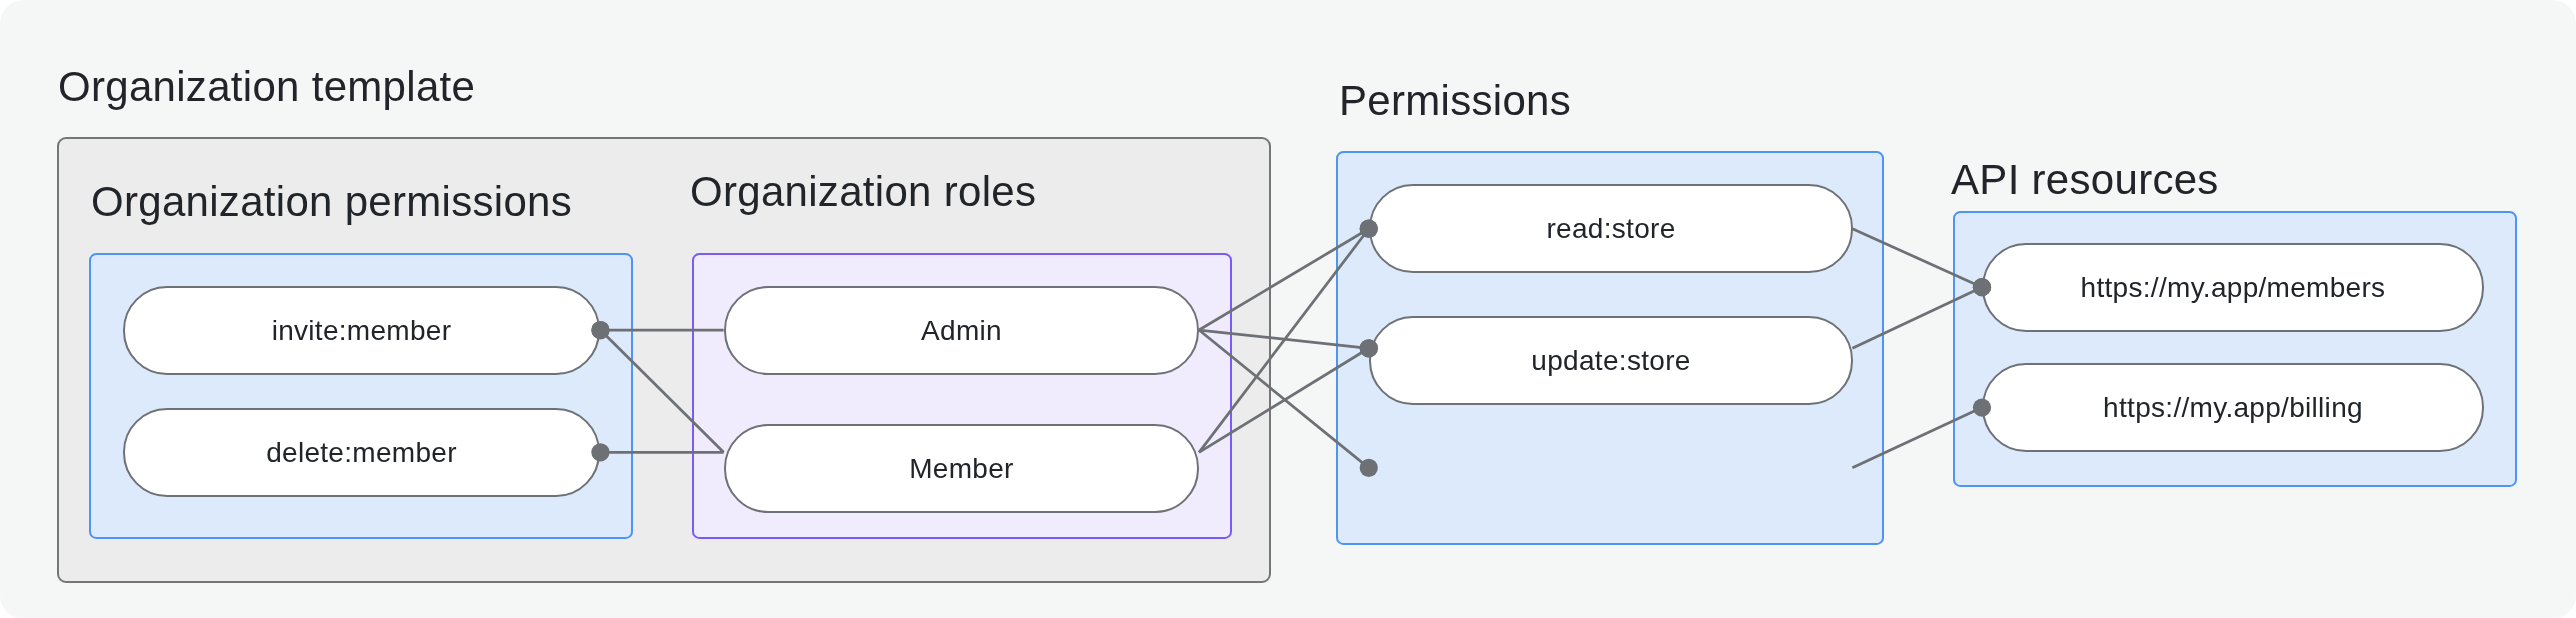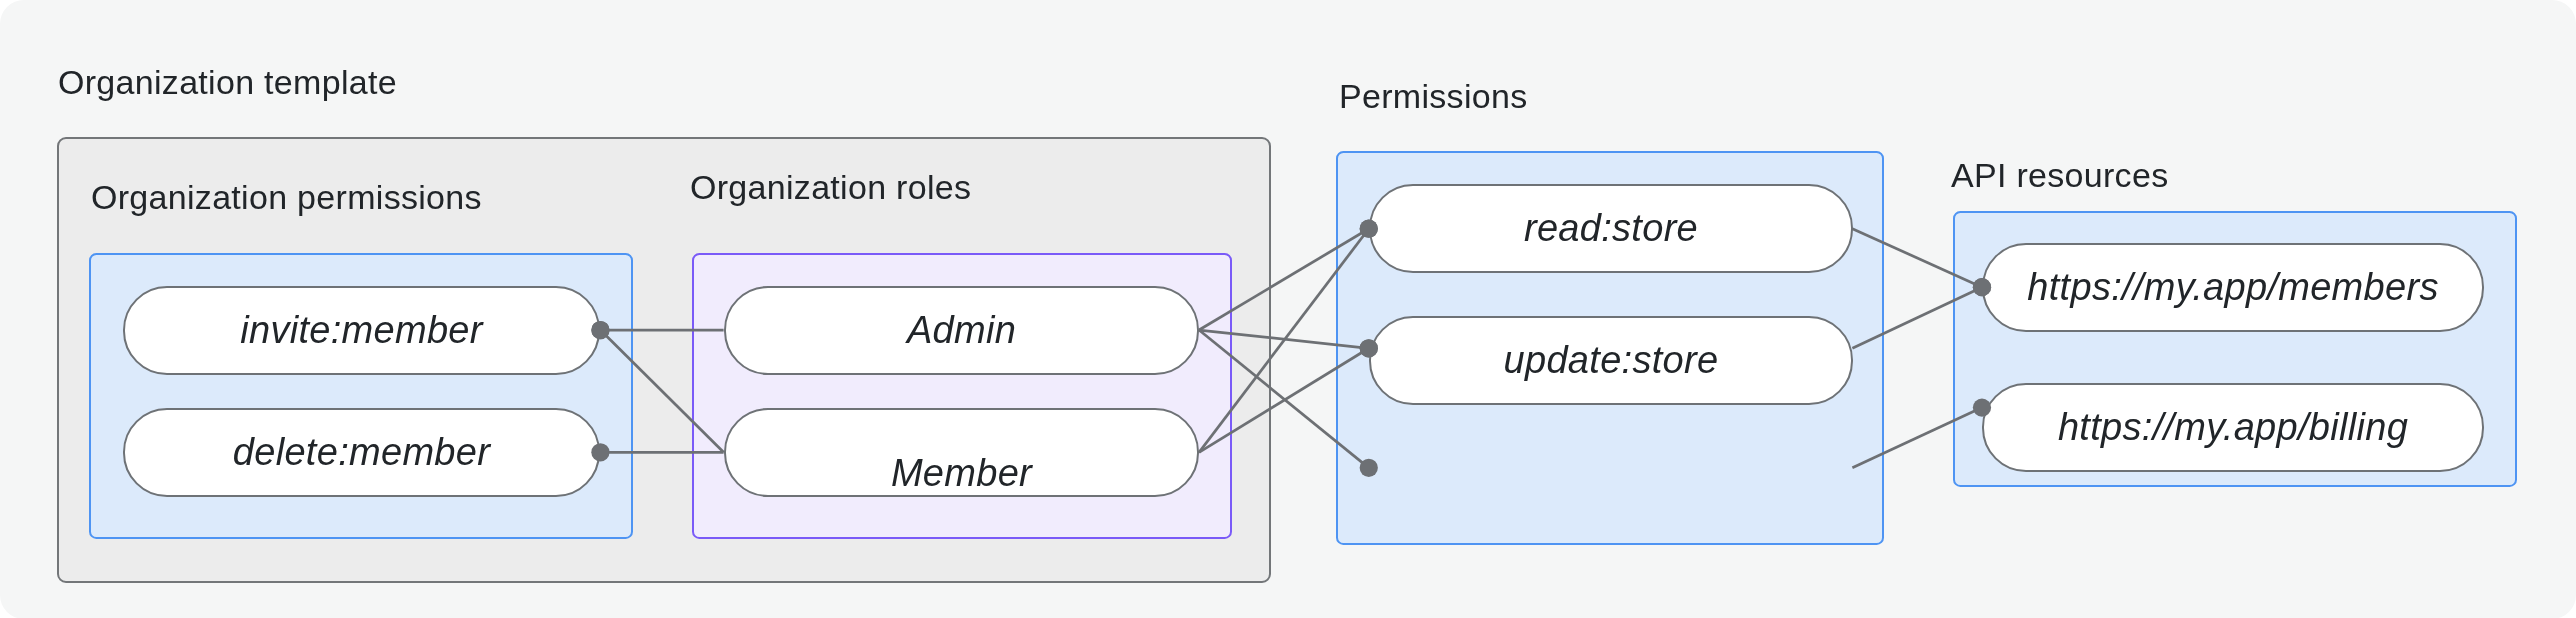--- a/index.html
+++ b/index.html
@@ -11,21 +11,21 @@
   #canvas {
     position: relative;
     width: 2576px;
     height: 619px;
     background: var(--background, #f5f6f6);
     border-radius: 24px;
     overflow: hidden;
   }
   .diagram-label {
     position: absolute;
-    font-size: 34px;
+    font-size: 42px;
     line-height: 1.1;
     color: var(--text, #212529);
     letter-spacing: 0.3px;
     white-space: nowrap;
   }
   .group-box {
     position: absolute;
     box-sizing: border-box;
     border-radius: 9px;
   }
@@ -48,25 +48,24 @@
     box-sizing: border-box;
     height: 89px;
     background: var(--pill-fill, #ffffff);
     border: 2.7px solid var(--pill-border, #6e7276);
     border-radius: 44px;
     display: flex;
     align-items: center;
     justify-content: center;
   }
   .pill span {
-    font-size: 38px;
+    font-size: 28px;
     color: var(--text, #212529);
     letter-spacing: 0.3px;
     white-space: nowrap;
-    font-style: italic;
   }
   #edges {
     position: absolute;
     left: 0;
     top: 0;
     pointer-events: none;
     z-index: 5;
   }
   #edges line {
     stroke: var(--edge, #6d7074);
@@ -98,21 +97,21 @@
   </div>
 
   <div class="diagram-label" style="left:690px; top:169px;">Organization roles</div>
 
   <div class="group-box purple-box" style="left:692px; top:253px; width:540px; height:286px;"></div>
 
   <div class="pill" style="left:724px; top:286px; width:475px;">
     <span>Admin</span>
   </div>
 
-  <div class="pill" style="left:724px; top:408px; width:475px;align-items:flex-end;">
+  <div class="pill" style="left:724px; top:424px; width:475px;">
     <span>Member</span>
   </div>
 
   <div class="diagram-label" style="left:1339px; top:78px;">Permissions</div>
 
   <div class="group-box blue-box" style="left:1336px; top:151px; width:548px; height:394px;"></div>
 
   <div class="pill" style="left:1369px; top:184px; width:484px;">
     <span>read:store</span>
   </div>
@@ -123,21 +122,21 @@
 
 
   <div class="diagram-label" style="left:1951px; top:157px;">API resources</div>
 
   <div class="group-box blue-box" style="left:1953px; top:211px; width:564px; height:276px;"></div>
 
   <div class="pill" style="left:1982px; top:243px; width:502px;">
     <span>https://my.app/members</span>
   </div>
 
-  <div class="pill" style="left:1982px; top:363px; width:502px;margin-top:20px;">
+  <div class="pill" style="left:1982px; top:363px; width:502px;">
     <span>https://my.app/billing</span>
   </div>
 
   <svg id="edges" width="2576" height="619" viewBox="0 0 2823 678">
       <line x1="658" y1="361.5" x2="793" y2="361.5" stroke-width="3"></line>
       <circle cx="658" cy="361.5" r="10"></circle>
       <line x1="658" y1="361.5" x2="793" y2="495.5" stroke-width="3"></line>
       <circle cx="658" cy="361.5" r="10"></circle>
       <line x1="658" y1="495.5" x2="793" y2="495.5" stroke-width="3"></line>
       <circle cx="658" cy="495.5" r="10"></circle>

